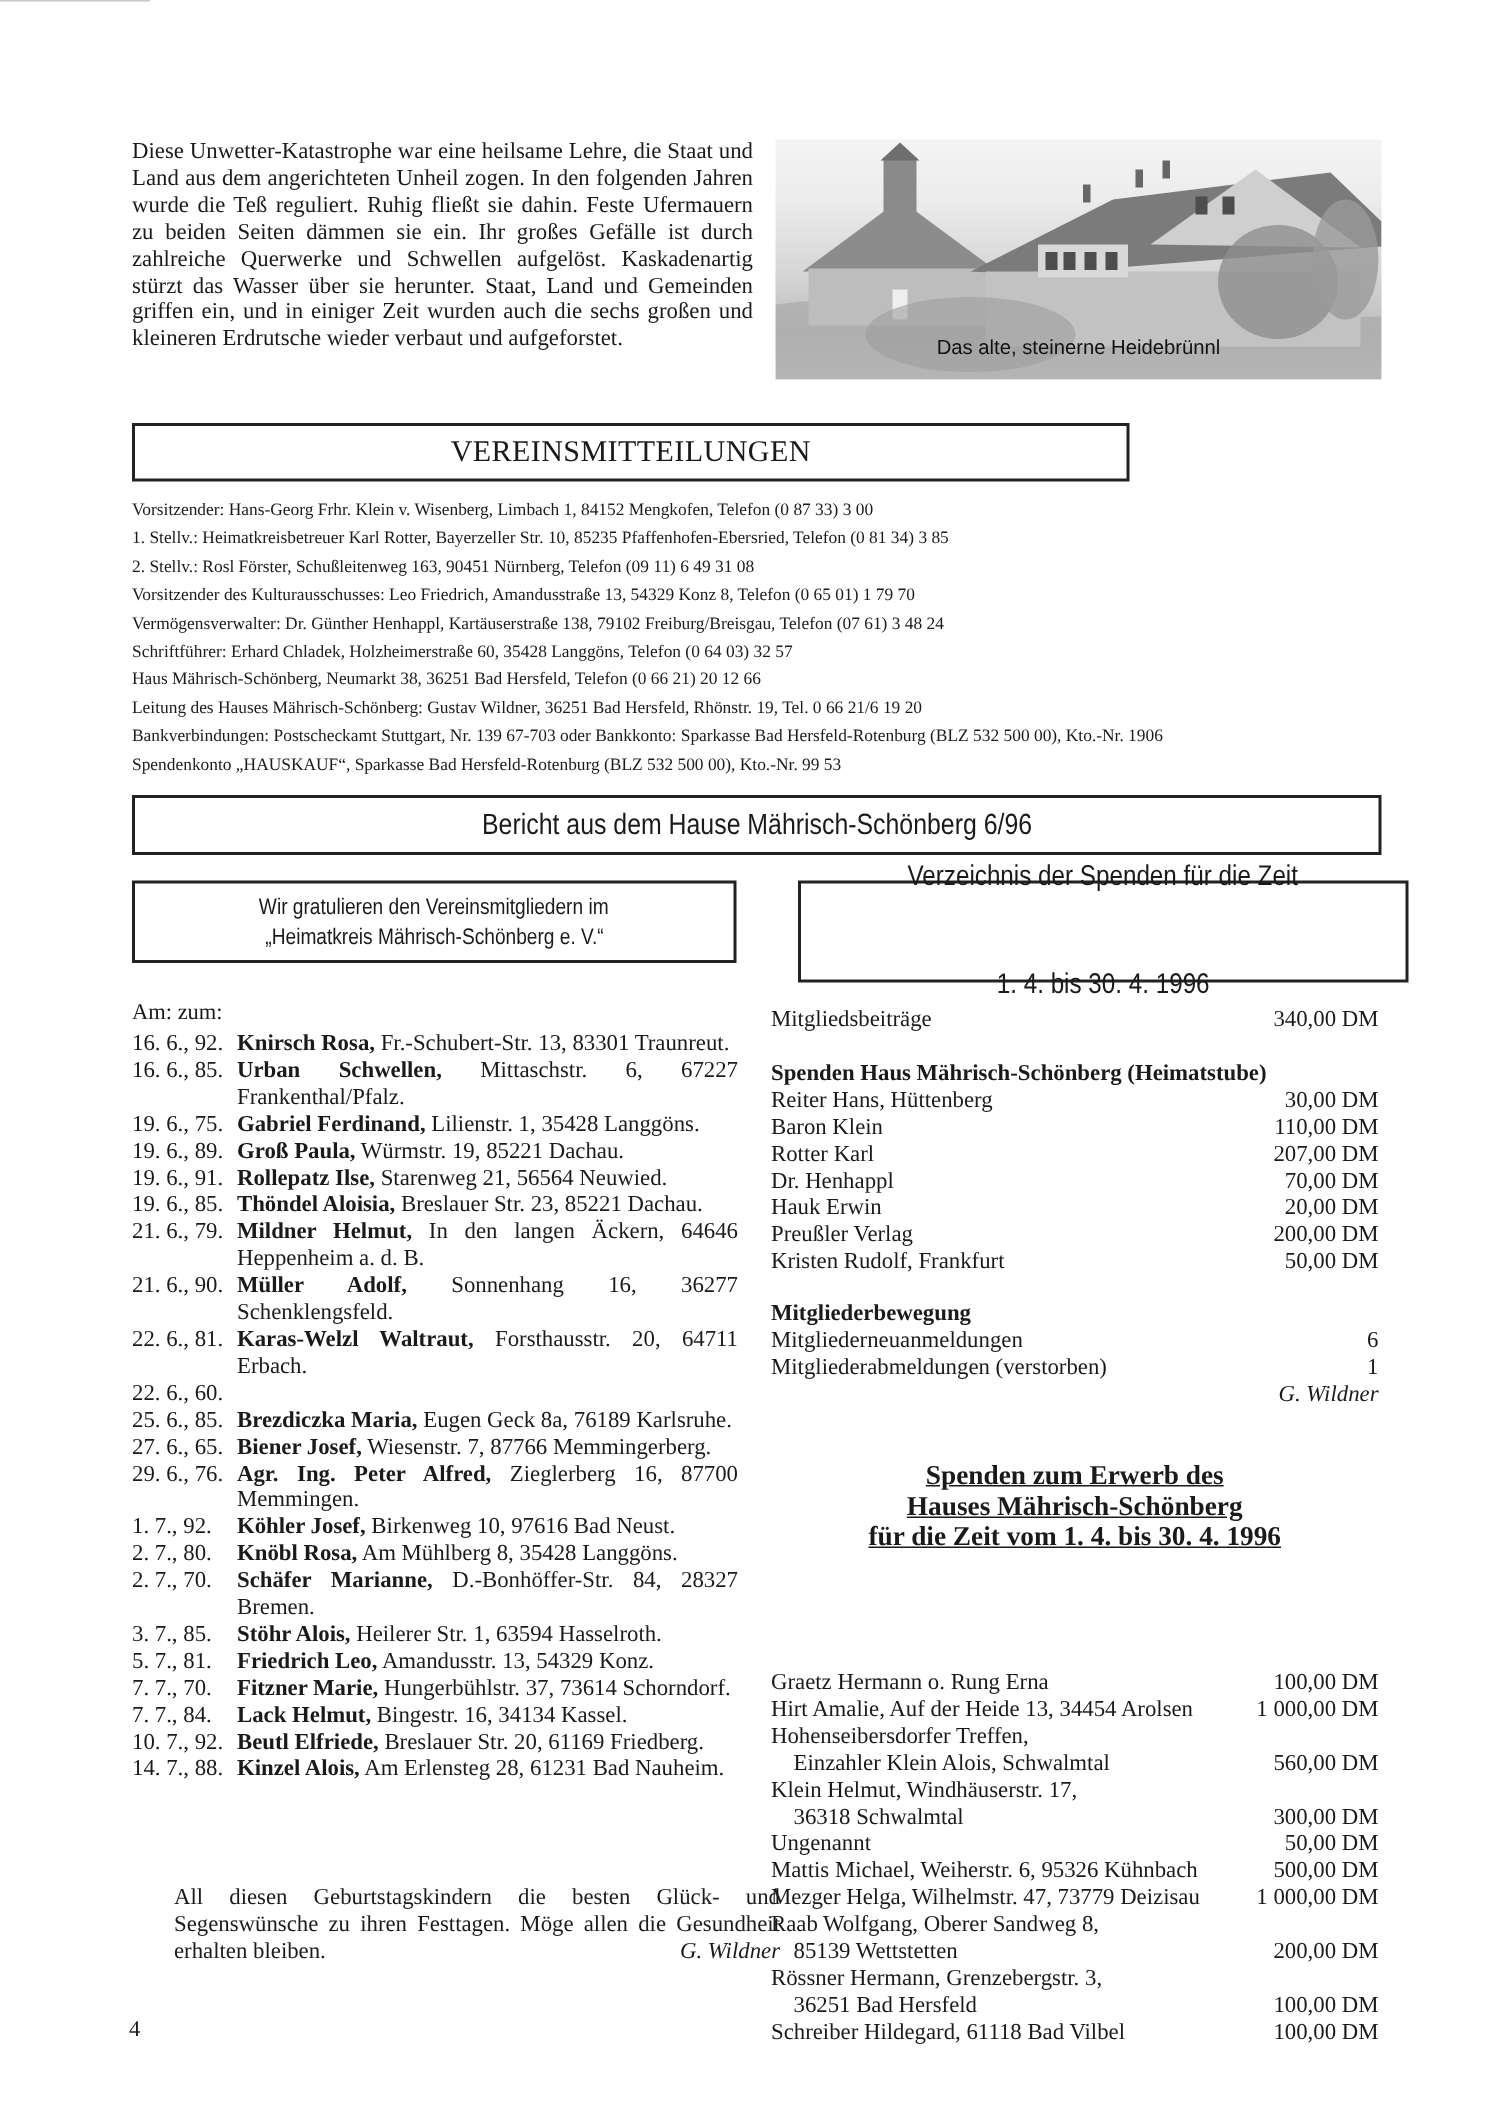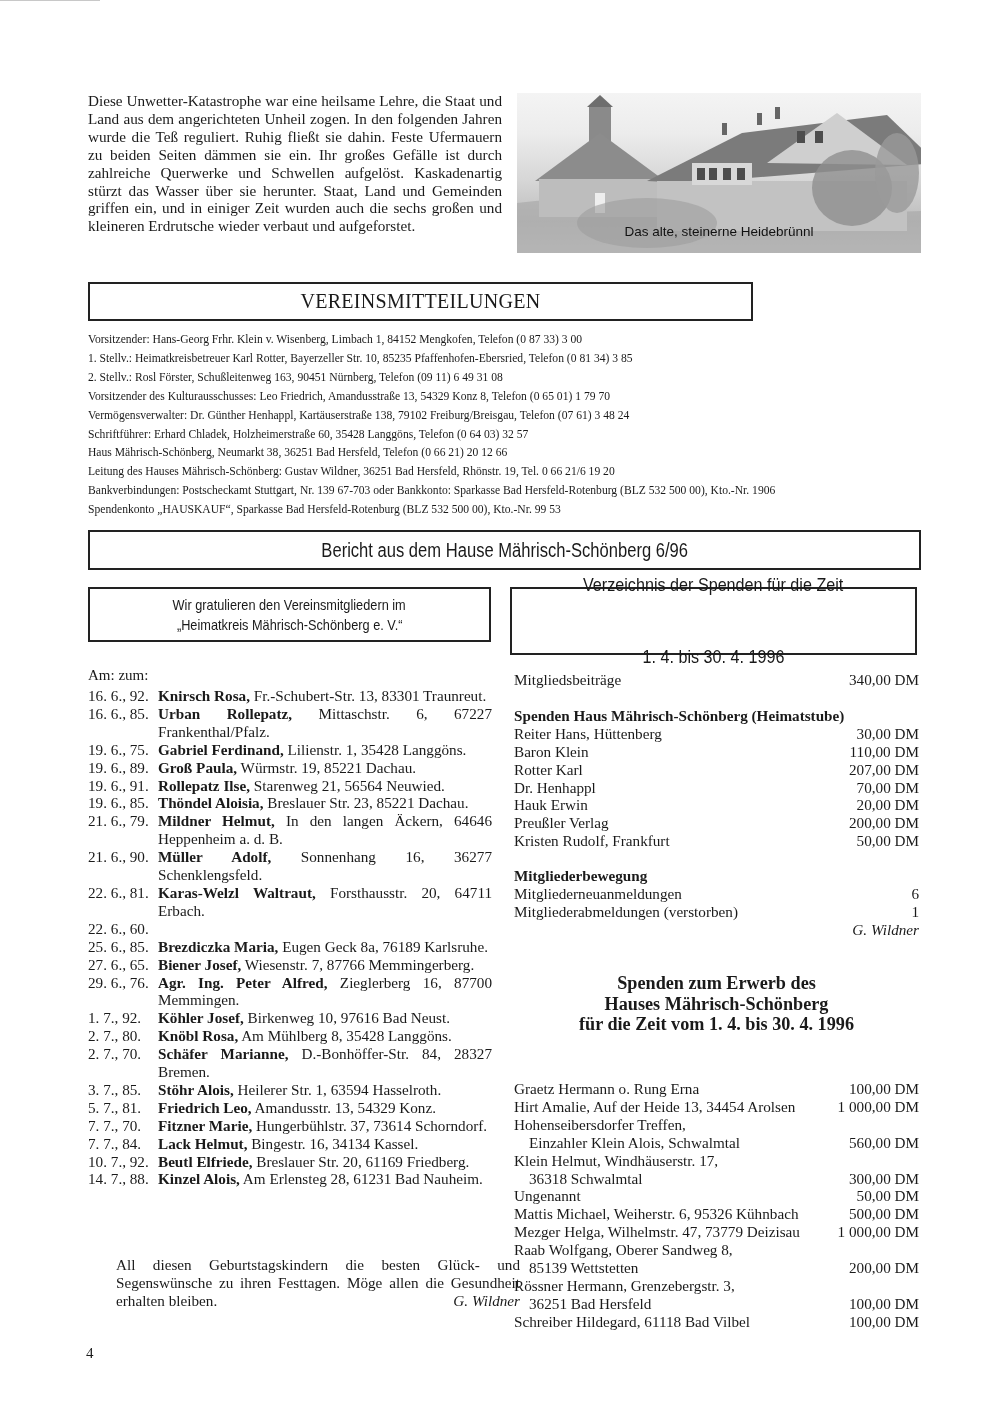--- a/index.html
+++ b/index.html
@@ -12,21 +12,21 @@
   .photo { position: absolute; left: 517px; top: 93px; width: 404px; height: 160px; overflow: hidden;
            background: linear-gradient(180deg, #f4f4f4 0%, #ececec 25%, #d6d6d6 55%, #bdbdbd 80%, #cfcfcf 100%); }
   .photo svg { position: absolute; left: 0; top: 0; }
   .photo-caption { position: absolute; left: 0; right: 0; bottom: 14px; text-align: center; font-family: "Liberation Sans", "DejaVu Sans", sans-serif; font-weight: normal; font-size: 13.5px; color: #111; }
 
   
   .box { position: absolute; border: 2px solid #222; background: #fff; display: flex; align-items: center; justify-content: center; text-align: center; }
   .box-verein { left: 88px; top: 282px; width: 665px; height: 39px; font-size: 20px; letter-spacing: 0.3px; }
   .box-bericht { left: 88px; top: 530px; width: 833px; height: 40px; font-size: 19.5px; }
   .box-gratul { left: 88px; top: 587px; width: 403px; height: 55px; font-size: 15px; line-height: 20px; flex-direction: column; }
-  .box-spenden { left: 510px; top: 587px; width: 407px; height: 68px; font-size: 19px; line-height: 28px; flex-direction: column; gap: 44px; }
+  .box-spenden { left: 532px; top: 587px; width: 407px; height: 68px; font-size: 19px; line-height: 28px; flex-direction: column; gap: 44px; }
   .narrow { font-family: "Liberation Sans", "DejaVu Sans", sans-serif; transform: scaleX(0.85); display: inline-block; }
 
   
   .officers { position: absolute; left: 88px; top: 331px; width: 840px; font-size: 11.6px; line-height: 18.9px; }
   .officers div { white-space: nowrap; }
   .officers b { font-weight: normal; }
 
   
   .amzum { position: absolute; left: 88px; top: 667px; font-size: 15px; }
   .bday { position: absolute; left: 88px; top: 687px; width: 404px; font-size: 15.2px; line-height: 17.9px; }
@@ -36,21 +36,21 @@
   .closing { position: absolute; left: 88px; top: 1256px; width: 404px; font-size: 15.2px; line-height: 17.9px; text-align: justify; margin-left: 28px; }
   .closing .sig { float: right; font-style: italic; }
 
   
   .rcol { position: absolute; left: 514px; width: 405px; font-size: 15.2px; line-height: 17.9px; }
   .row { display: flex; justify-content: space-between; white-space: nowrap; }
   .row .amt { text-align: right; }
   .indent { padding-left: 15px; }
   .subhead { font-weight: bold; }
   .sig-right { text-align: right; font-style: italic; }
-  .center-title { position: absolute; left: 514px; width: 405px; top: 973px; text-align: center; font-weight: bold; font-size: 18.2px; line-height: 20.5px; }
+  .center-title { position: absolute; left: 514px; width: 405px; top: 973px; text-align: center; font-weight: bold; font-size: 18.2px; line-height: 20.5px; text-decoration: underline; }
 
   .pagenum { position: absolute; left: 86px; top: 1345px; font-size: 15px; }
 </style>
 </head>
 <body>
 
 <div class="topline"></div>
 
 <p class="intro">Diese Unwetter-Katastrophe war eine heilsame Lehre, die Staat und Land aus dem angerichteten Unheil zogen. In den folgenden Jahren wurde die Teß reguliert. Ruhig fließt sie dahin. Feste Ufermauern zu beiden Seiten dämmen sie ein. Ihr großes Gefälle ist durch zahlreiche Querwerke und Schwellen aufgelöst. Kaskadenartig stürzt das Wasser über sie herunter. Staat, Land und Gemeinden griffen ein, und in einiger Zeit wurden auch die sechs großen und kleineren Erdrutsche wieder verbaut und aufgeforstet.</p>
 
@@ -119,21 +119,21 @@
 </div>
 
 <div class="amzum">Am: zum:</div>
 <div class="bday">
   <div class="bday-row">
       <span class="bday-date">16. 6., 92.</span>
       <span class="bday-text"><b>Knirsch Rosa,</b><span> Fr.-Schubert-Str. 13, 83301 Traunreut.</span></span>
     </div>
   <div class="bday-row">
       <span class="bday-date">16. 6., 85.</span>
-      <span class="bday-text"><b>Urban Rollepatz,</b><span> Mittaschstr. 6, 67227 Frankenthal/Pfalz.</span></span>
+      <span class="bday-text"><b>Urban Schwellen,</b><span> Mittaschstr. 6, 67227 Frankenthal/Pfalz.</span></span>
     </div>
   <div class="bday-row">
       <span class="bday-date">19. 6., 75.</span>
       <span class="bday-text"><b>Gabriel Ferdinand,</b><span> Lilienstr. 1, 35428 Langgöns.</span></span>
     </div>
   <div class="bday-row">
       <span class="bday-date">19. 6., 89.</span>
       <span class="bday-text"><b>Groß Paula,</b><span> Würmstr. 19, 85221 Dachau.</span></span>
     </div>
   <div class="bday-row">
@@ -261,21 +261,21 @@
     </div>
   <div class="sig-right">G. Wildner</div>
 </div>
 
 <div class="center-title">
   <div>Spenden zum Erwerb des</div>
   <div>Hauses Mährisch-Schönberg</div>
   <div>für die Zeit vom 1. 4. bis 30. 4. 1996</div>
 </div>
 
-<div class="rcol" style="top: 1080px;">
+<div class="rcol" style="top: 1113px;">
   <div class="row">
       <span>Graetz Hermann o. Rung Erna</span>
       <span class="amt">100,00 DM</span>
     </div>
   <div class="row">
       <span>Hirt Amalie, Auf der Heide 13, 34454 Arolsen</span>
       <span class="amt">1 000,00 DM</span>
     </div>
   <div>Hohenseibersdorfer Treffen,</div>
   <div class="row">

